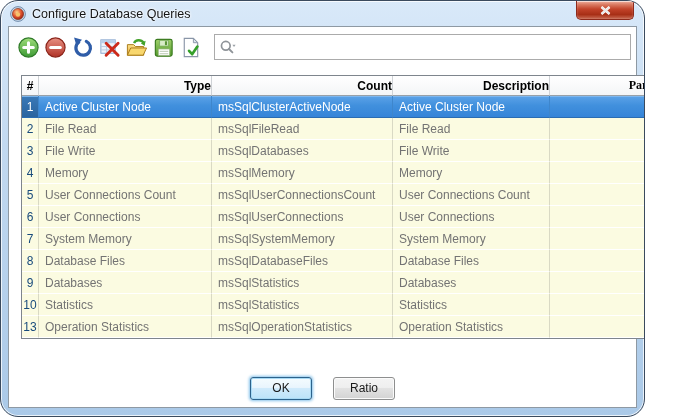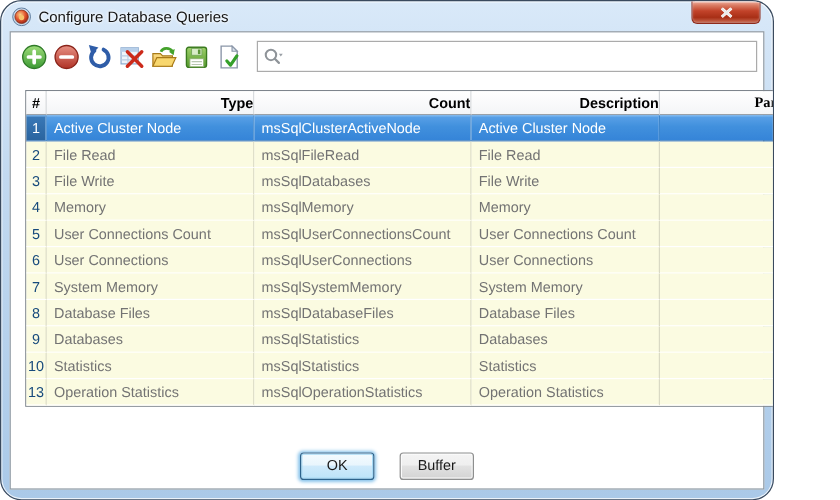--- a/index.html
+++ b/index.html
@@ -284,17 +284,17 @@
     <td>Operation Statistics</td>
     <td>msSqlOperationStatistics</td>
     <td>Operation Statistics</td>
     <td></td>
   </tr>
         </tbody>
     </table>
 
     <div class="footer">
       <div class="btn btn-ok">OK</div>
-      <div class="btn btn-cancel">Buffer</div>
+      <div class="btn btn-cancel">Ratio</div>
     </div>
 
   </div>
 </div>
 
 </body></html>

